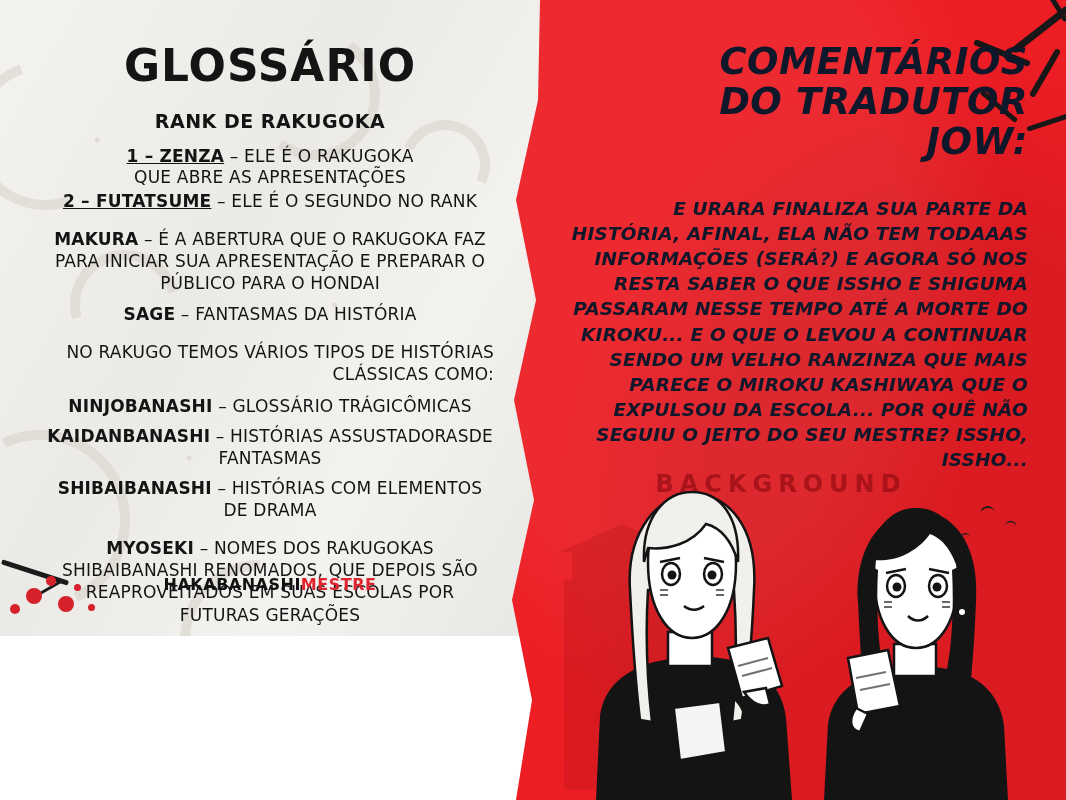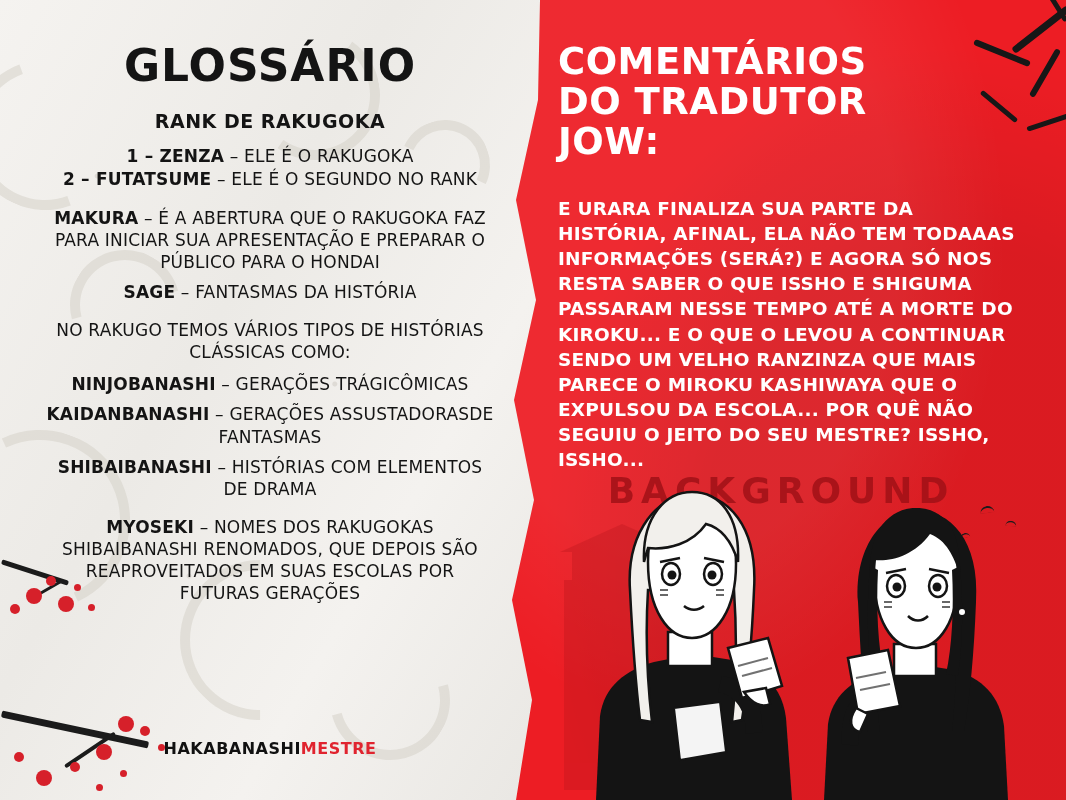--- a/index.html
+++ b/index.html
@@ -13,21 +13,21 @@
   #page {
     position: relative;
     width: 1066px; height: 800px;
     overflow: hidden;
   }
 
   
   .left-panel {
     position: absolute;
     left: 0; top: 0;
-    width: 540px; height: 800px;
+    width: 540px; height: 636px;
     background: #fde047;
     overflow: hidden;
   }
   .paper-texture {
     position: absolute; inset: 0;
     background:
       radial-gradient(circle at 18% 22%, rgba(205,200,193,.55) 0 2px, transparent 3px),
       radial-gradient(circle at 62% 48%, rgba(205,200,193,.5) 0 2px, transparent 3px),
       radial-gradient(circle at 35% 72%, rgba(205,200,193,.5) 0 2px, transparent 3px),
       linear-gradient(120deg, #f5f3f0 0%, #eceae6 40%, #f4f2ef 70%, #e9e7e3 100%);
@@ -88,23 +88,24 @@
   }
   .line {
     font-size: 17px;
     line-height: 1.26;
     margin: 0 0 2px 0;
     letter-spacing: .2px;
   }
   .line .term {
     font-weight: 700;
     text-transform: uppercase;
+    text-decoration: underline;
   }
   .block { margin-bottom: 16px; }
-  .block.tight { margin-bottom: 10px; }
+  .block.tight { margin-bottom: 10px; text-align: right; }
   .para {
     font-size: 17px;
     line-height: 1.3;
     margin: 0 0 8px 0;
     letter-spacing: .2px;
   }
   .para .term { font-weight: 700; text-transform: uppercase; }
 
   .credit {
     position: absolute;
@@ -133,32 +134,33 @@
     background:
       radial-gradient(ellipse at 30% 30%, rgba(255,255,255,.06) 0 40%, transparent 60%),
       radial-gradient(ellipse at 80% 70%, rgba(0,0,0,.08) 0 40%, transparent 65%);
   }
   .ghost-text {
     position: absolute;
     left: 40px; top: 470px;
     width: 470px;
     text-align: center;
     font-weight: 700;
-    font-size: 36px;
+    font-size: 24px;
     letter-spacing: 6px;
     color: rgba(160,16,22,.85);
     white-space: nowrap;
     overflow: hidden;
   }
   .right-content {
     position: relative;
     z-index: 5;
     padding: 42px 38px 0 52px;
-    text-align: left;
-    color: #ffffff;
+    text-align: right;
+    color: #0f172a;
+    font-style: italic;
   }
   .tr-title {
     font-weight: 700;
     font-size: 37px;
     line-height: 1.08;
     letter-spacing: .5px;
     margin: 0 0 34px 0;
     text-transform: uppercase;
   }
   .tr-body {
@@ -234,20 +236,21 @@
     </div>
 
     <div class="left-content">
       <h1 class="glossary-title">GLOSSÁRIO</h1>
       <h2 class="rank-heading">RANK DE RAKUGOKA</h2>
 
       <div class="block">
         <p class="line">
           <span class="term">1 – ZENZA</span>
           <span>– ELE É O RAKUGOKA</span><br>
+          <span>QUE ABRE AS APRESENTAÇÕES</span>
         </p>
         <p class="line">
           <span class="term">2 – FUTATSUME</span>
           <span>– ELE É O SEGUNDO NO RANK</span>
         </p>
       </div>
 
       <div class="block">
         <p class="para">
           <span class="term">MAKURA</span>
@@ -259,25 +262,25 @@
         </p>
       </div>
 
       <div class="block tight">
         <p class="para">NO RAKUGO TEMOS VÁRIOS TIPOS DE HISTÓRIAS CLÁSSICAS COMO:</p>
       </div>
 
       <div class="block">
         <p class="para">
           <span class="term">NINJOBANASHI</span>
-          <span>– GERAÇÕES TRÁGICÔMICAS</span>
+          <span>– GLOSSÁRIO TRÁGICÔMICAS</span>
         </p>
         <p class="para">
           <span class="term">KAIDANBANASHI</span>
-          <span>– GERAÇÕES ASSUSTADORASDE FANTASMAS</span>
+          <span>– HISTÓRIAS ASSUSTADORASDE FANTASMAS</span>
         </p>
         <p class="para">
           <span class="term">SHIBAIBANASHI</span>
           <span>– HISTÓRIAS COM ELEMENTOS DE DRAMA</span>
         </p>
       </div>
 
       <div class="block">
         <p class="para">
           <span class="term">MYOSEKI</span>

